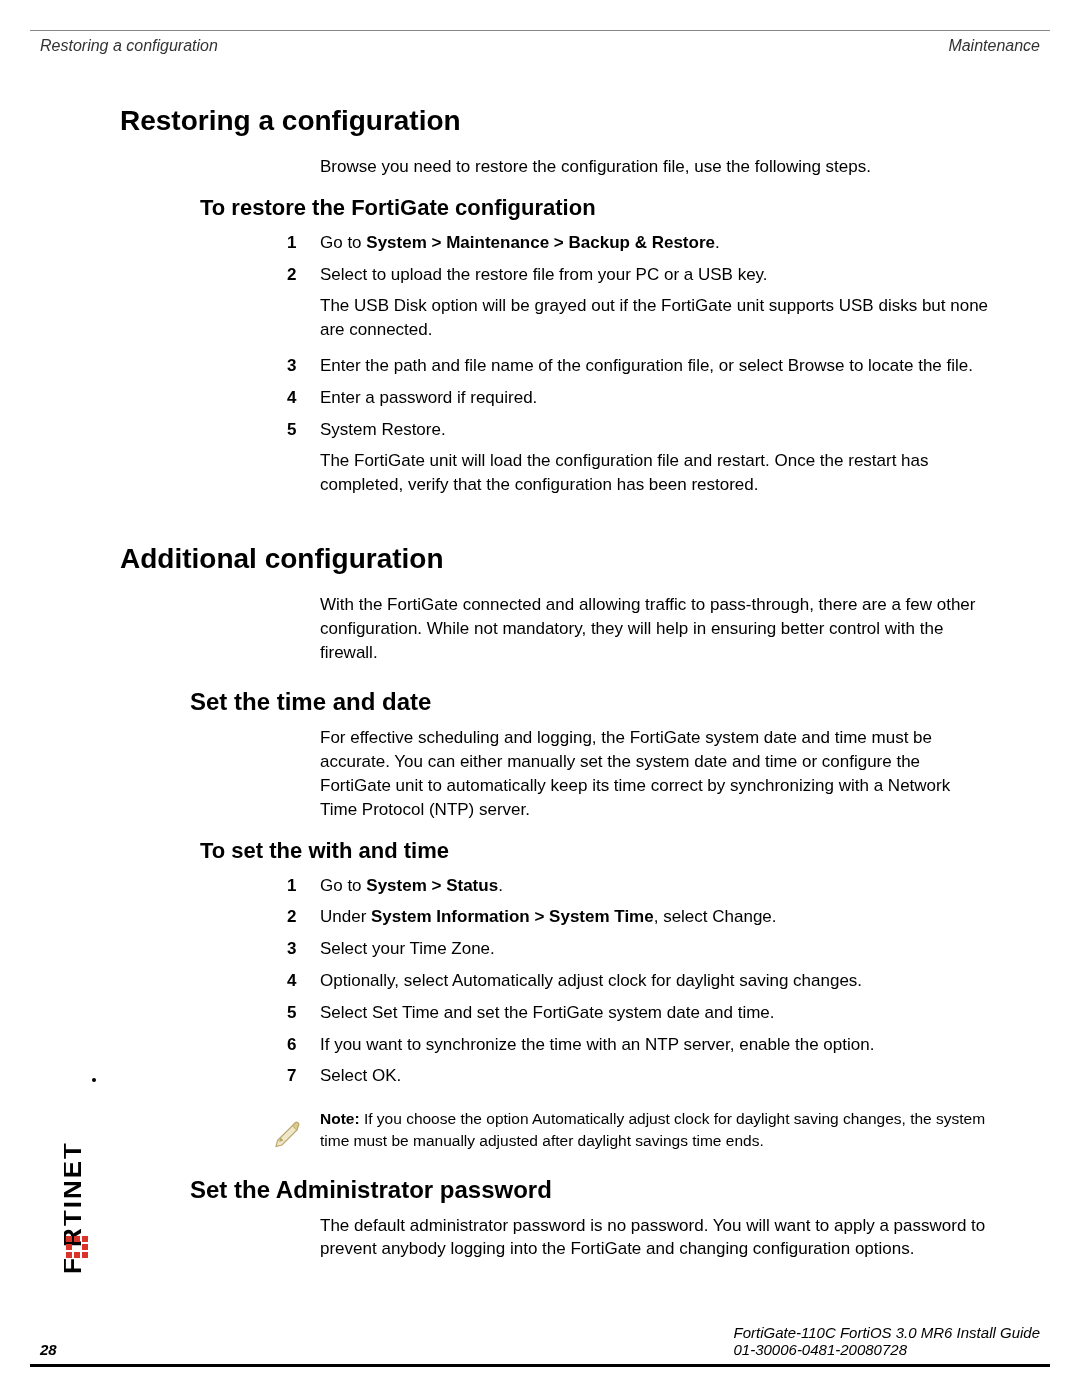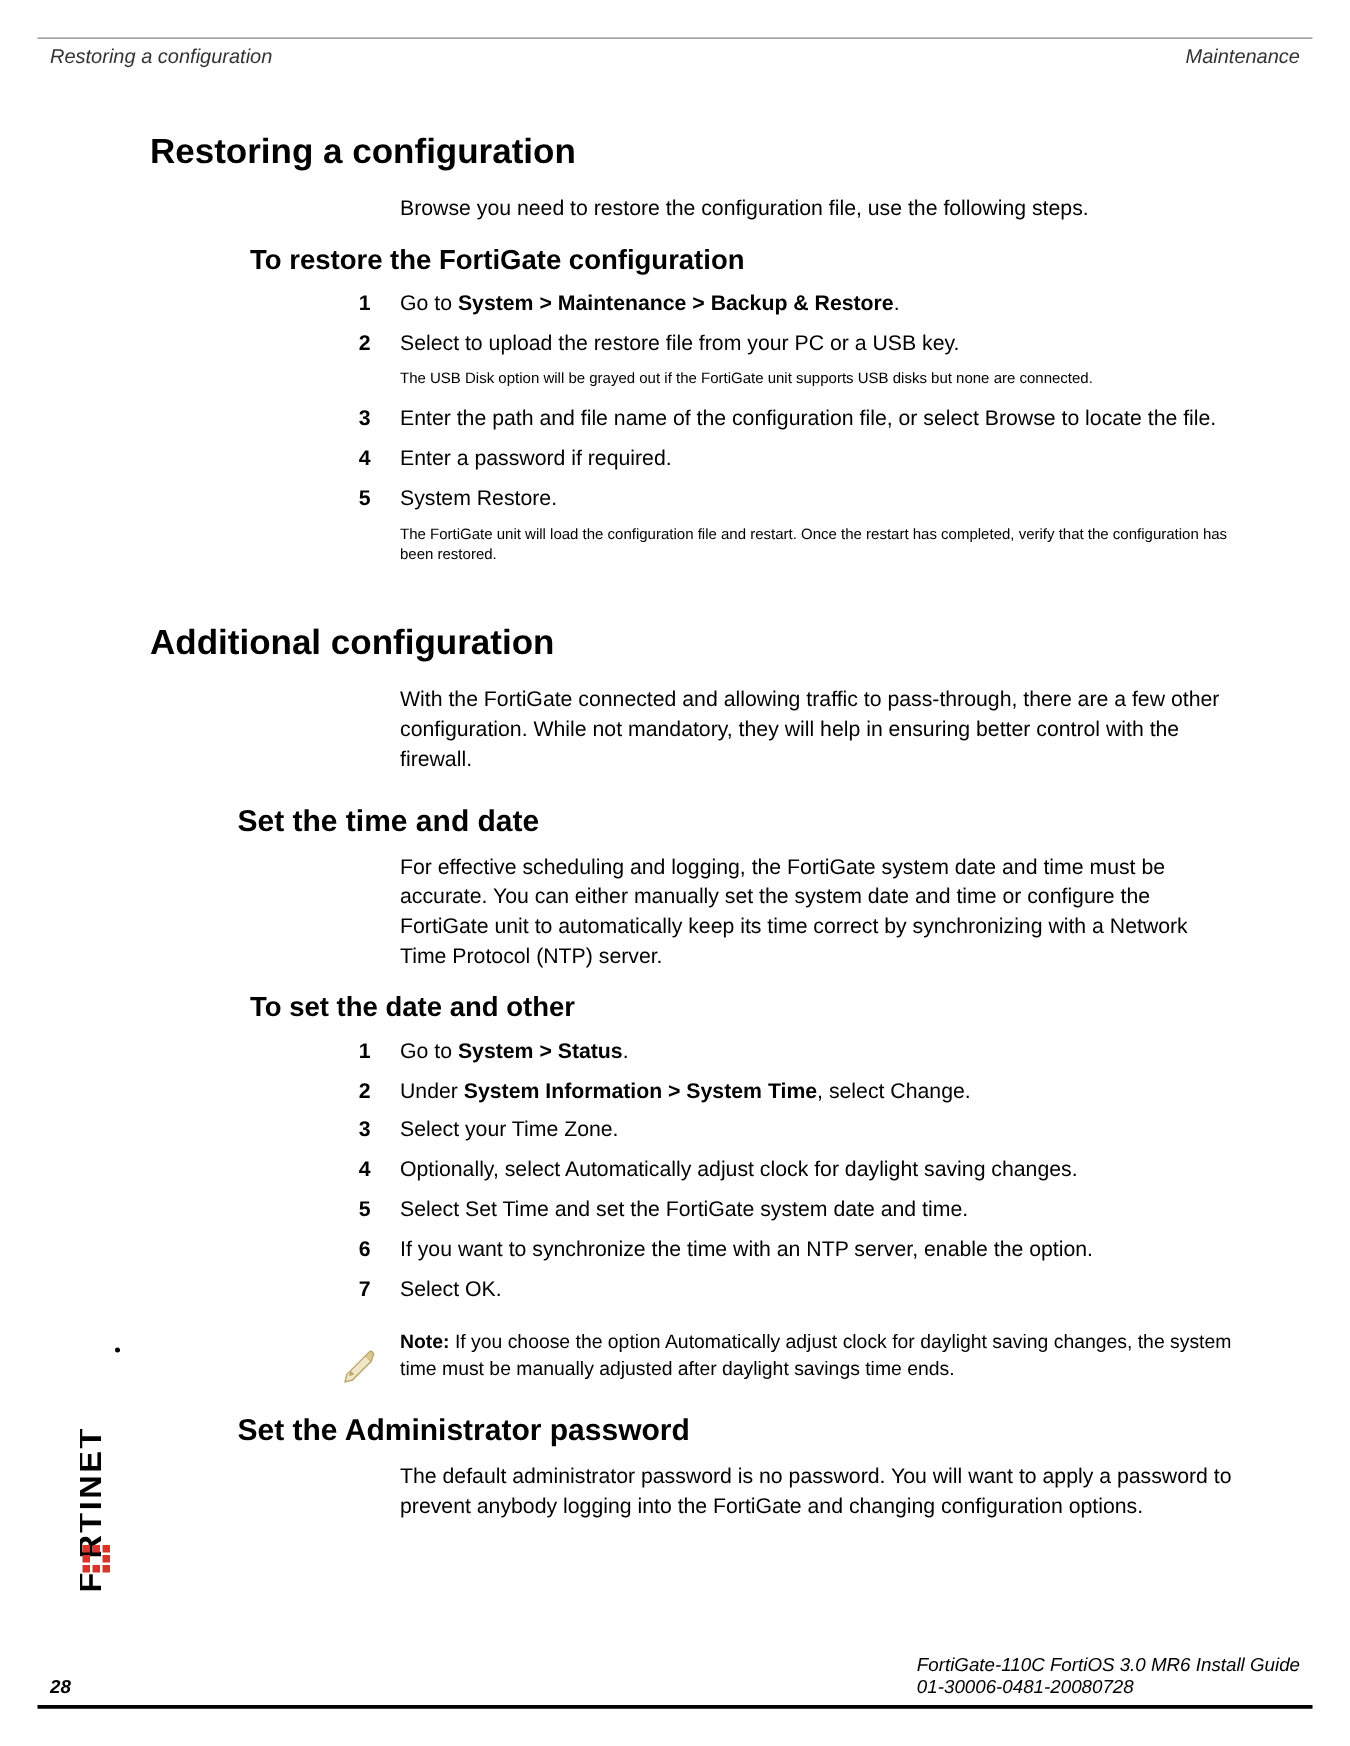--- a/index.html
+++ b/index.html
@@ -62,31 +62,31 @@
     line-height: 1.4;
   }
   .step-num {
     width: 33px;
     font-weight: bold;
     flex-shrink: 0;
   }
   .step-body { flex: 1; }
   .step-extra {
     margin-left: 200px;
-    font-size: 12px;
+    font-size: 17px;
     line-height: 1.4;
     margin-top: 4px;
     margin-bottom: 12px;
   }
   .note-block {
     display: flex;
     margin-left: 150px;
     margin-top: 20px;
     margin-bottom: 20px;
-    align-items: flex-end;
+    align-items: center;
   }
   .note-icon {
     width: 36px;
     height: 36px;
     margin-right: 14px;
     flex-shrink: 0;
   }
   .note-text {
     font-size: 15.5px;
     line-height: 1.4;
@@ -158,21 +158,21 @@
       <div class="step-num">5</div>
       <div class="step-body">System Restore.</div>
     </div>
     <p class="step-extra">The FortiGate unit will load the configuration file and restart. Once the restart has completed, verify that the configuration has been restored.</p>
 
     <h1 style="margin-top:46px">Additional configuration</h1>
     <p class="body-text">With the FortiGate connected and allowing traffic to pass-through, there are a few other configuration. While not mandatory, they will help in ensuring better control with the firewall.</p>
 
     <h2>Set the time and date</h2>
     <p class="body-text">For effective scheduling and logging, the FortiGate system date and time must be accurate. You can either manually set the system date and time or configure the FortiGate unit to automatically keep its time correct by synchronizing with a Network Time Protocol (NTP) server.</p>
-    <p class="sub-head">To set the date and other</p>
+    <p class="sub-head">To set the with and time</p>
 
     <div class="step-row">
       <div class="step-num">1</div>
       <div class="step-body">
         <span>Go to </span><b>System &gt; Status</b><span>.</span>
       </div>
     </div>
     <div class="step-row">
       <div class="step-num">2</div>
       <div class="step-body">

